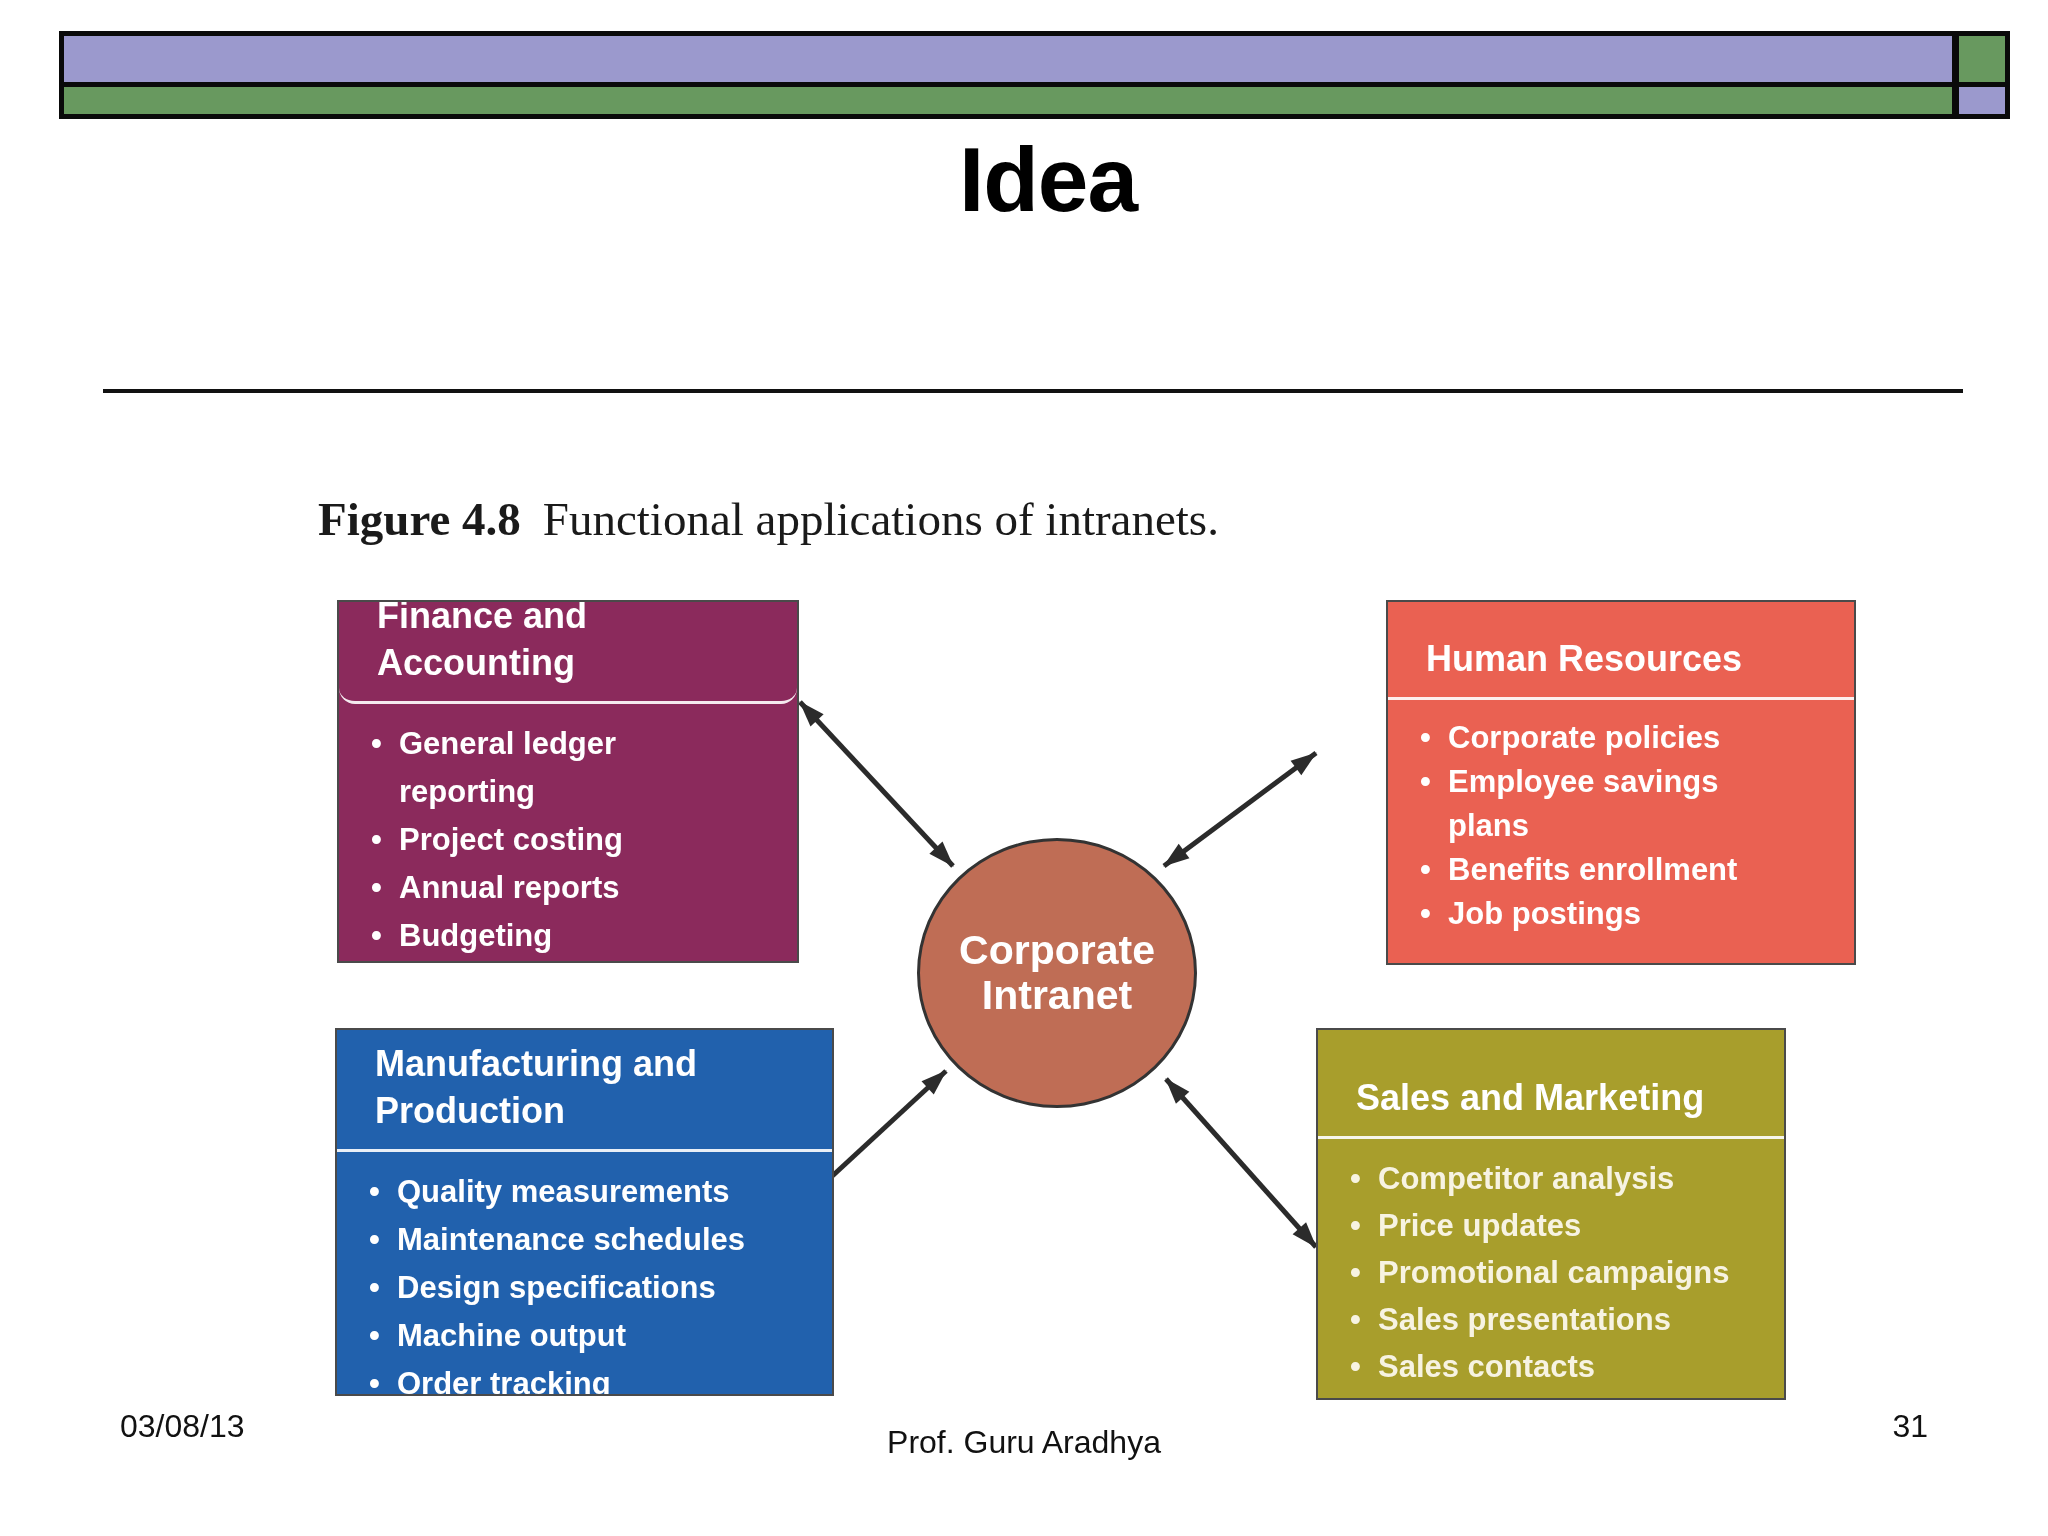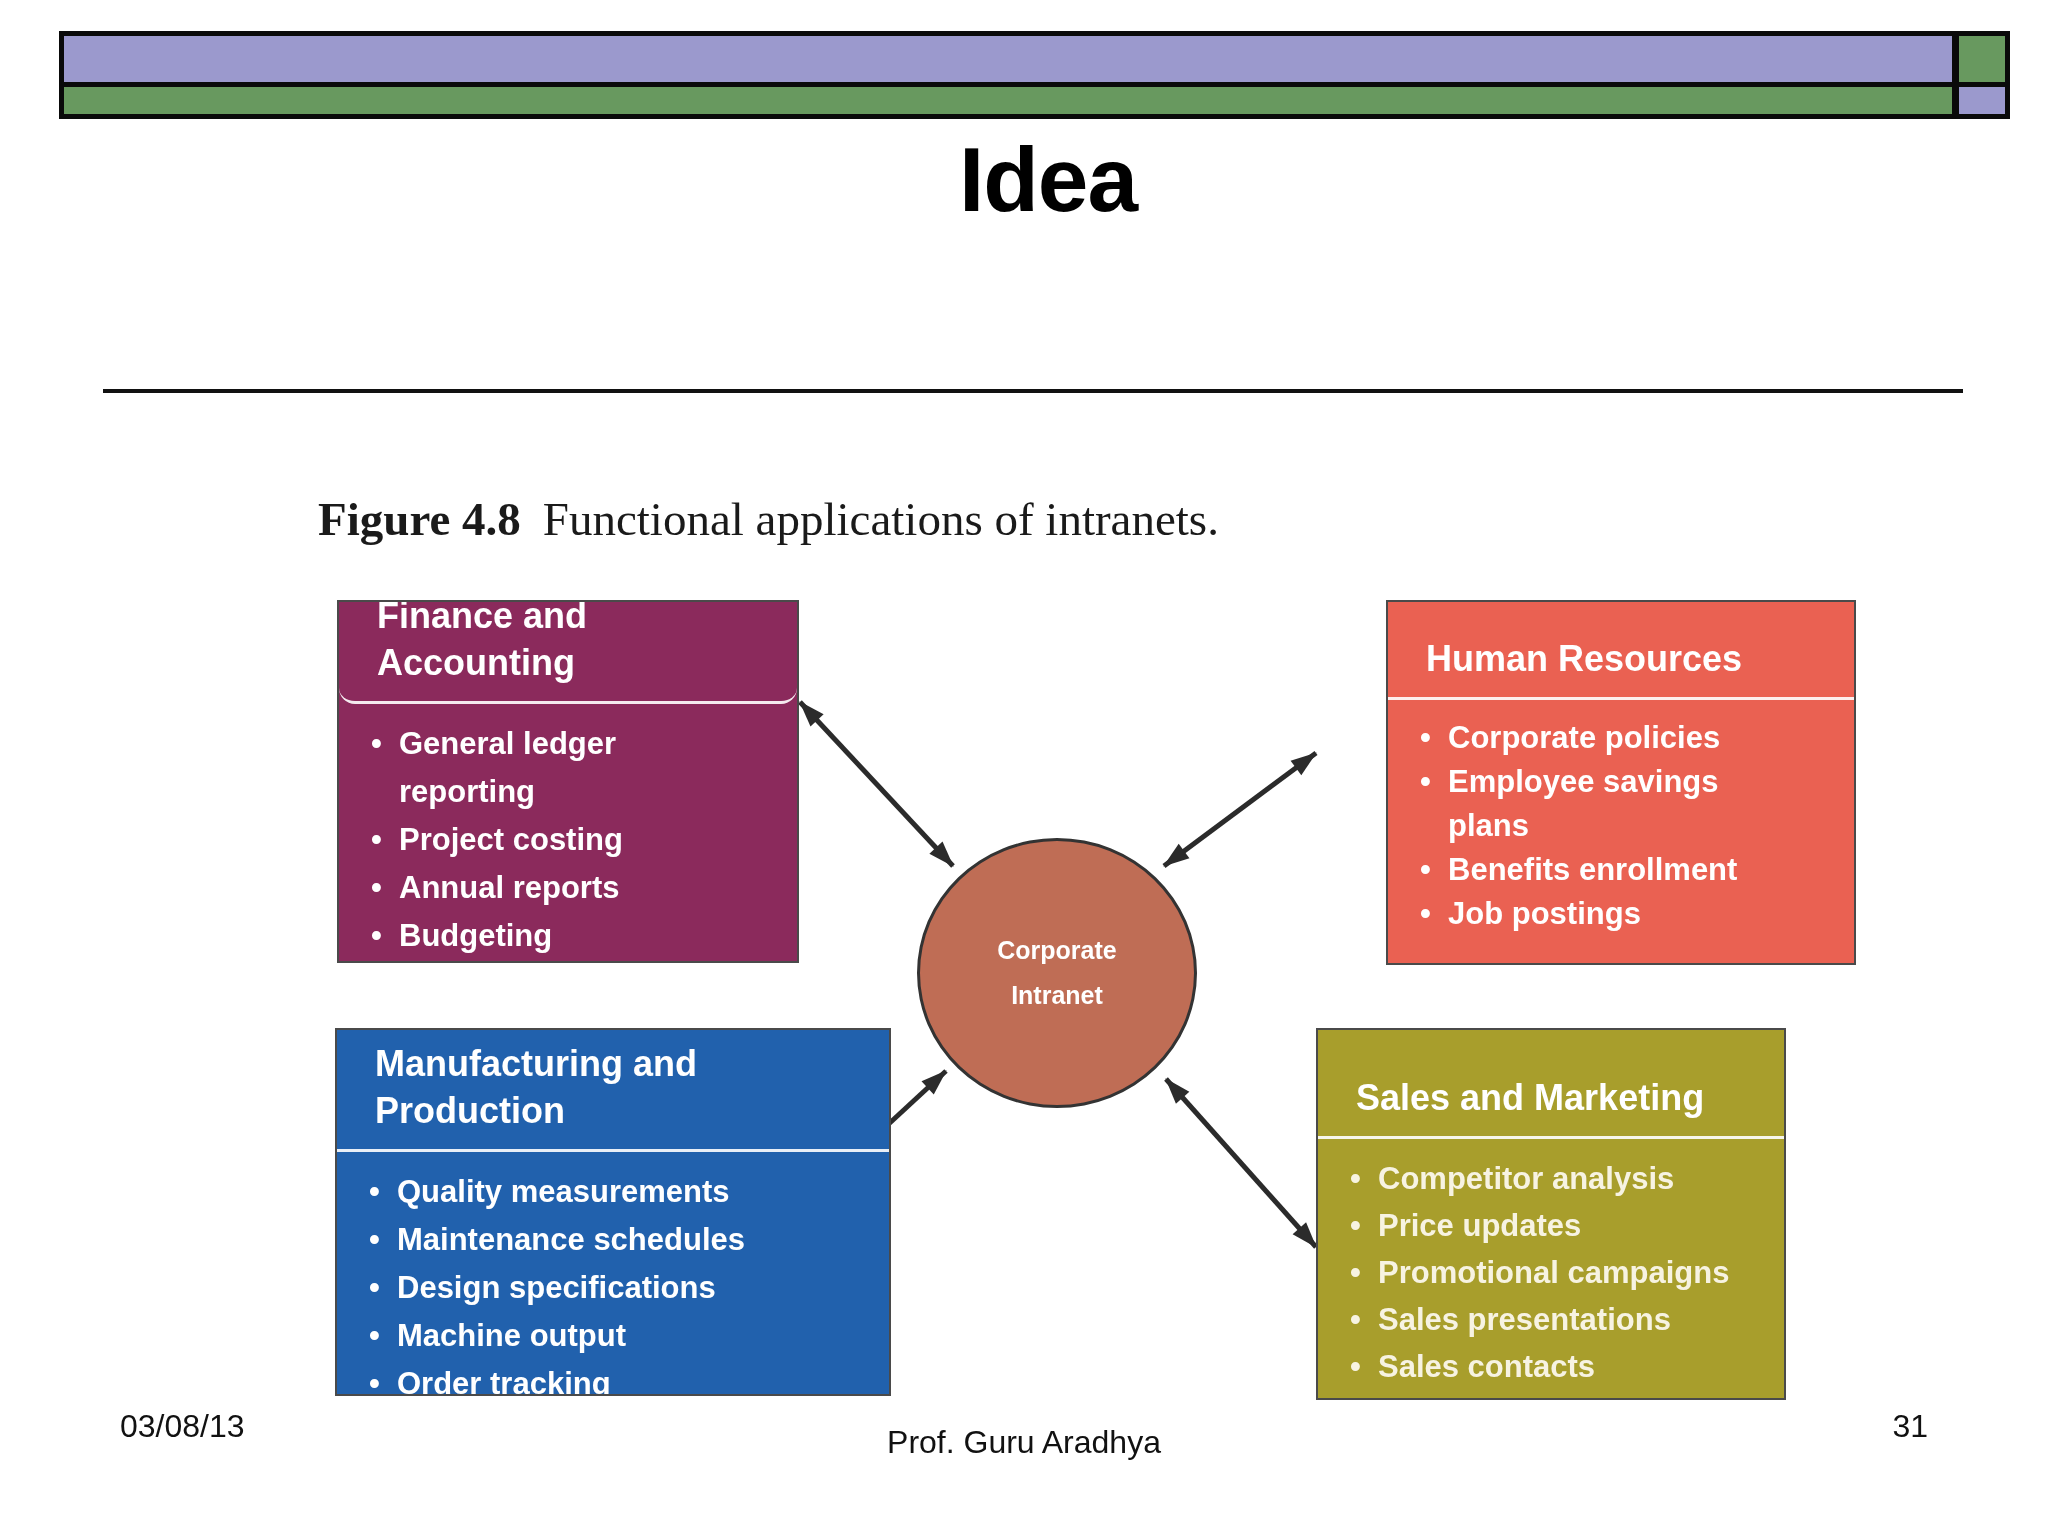--- a/index.html
+++ b/index.html
@@ -32,31 +32,31 @@
                font-size:36px;font-weight:bold;line-height:1.3;white-space:pre-line;}
   .fbox ul{margin:0;padding:16px 4px 0 32px;list-style:none;font-size:31px;font-weight:bold;border-radius:7px;}
   .fbox li{position:relative;padding-left:28px;white-space:pre-line;line-height:48px;}
   .fbox li::before{content:"\2022";position:absolute;left:0;top:0;}
 
   .box-finance      {left:337px; top:600px; width:462px;height:363px;background:#8b2a5c;}
   .box-finance       .fbox-header{height:102px;border-radius:16px;}
   .box-hr           {left:1386px;top:600px; width:470px;height:365px;background:#ea6152;}
   .box-hr            .fbox-header{height:98px;}
   .box-hr            li{line-height:44px;}
-  .box-manufacturing{left:335px; top:1028px;width:556px;height:368px;background:#2161ad;}
+  .box-manufacturing{left:335px; top:1028px;width:499px;height:368px;background:#2161ad;}
   .box-manufacturing .fbox-header{height:122px;}
   .box-sales        {left:1316px;top:1028px;width:470px;height:372px;background:#a89e2c;}
   .box-sales         .fbox-header{height:109px;}
   .box-sales         li{line-height:47px;color:#f7f3e2;}
 
   
   .hub{position:absolute;left:917px;top:838px;width:280px;height:270px;border-radius:50%;
        background:#bf6d55;border:3px solid #333;box-sizing:border-box;
        display:flex;flex-direction:column;align-items:center;justify-content:center;
-       color:#fff;font-size:25px;font-weight:bold;line-height:45px;text-align:center;}
+       color:#fff;font-size:41px;font-weight:bold;line-height:45px;text-align:center;}
 
   
   .connectors{position:absolute;left:0;top:0;width:2048px;height:1536px;pointer-events:none;}
 
   
   .footer-text{position:absolute;top:1408px;font-size:32px;color:#111;margin:0;}
   .footer-date{left:120px;}
   .footer-author{left:0;width:2048px;text-align:center;margin-top:16px;}
   .footer-page{right:120px;}
 </style>

